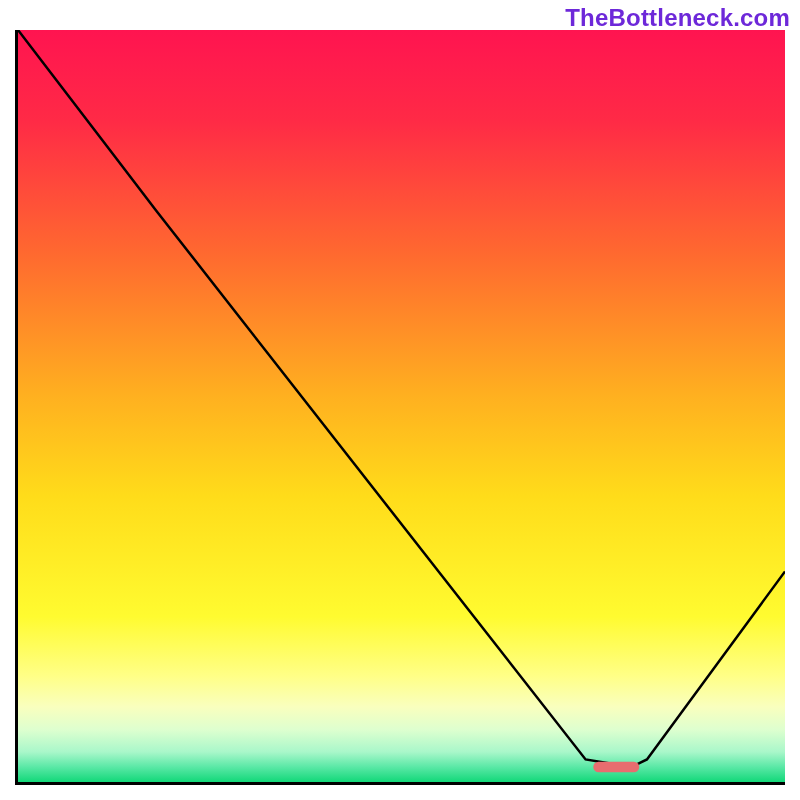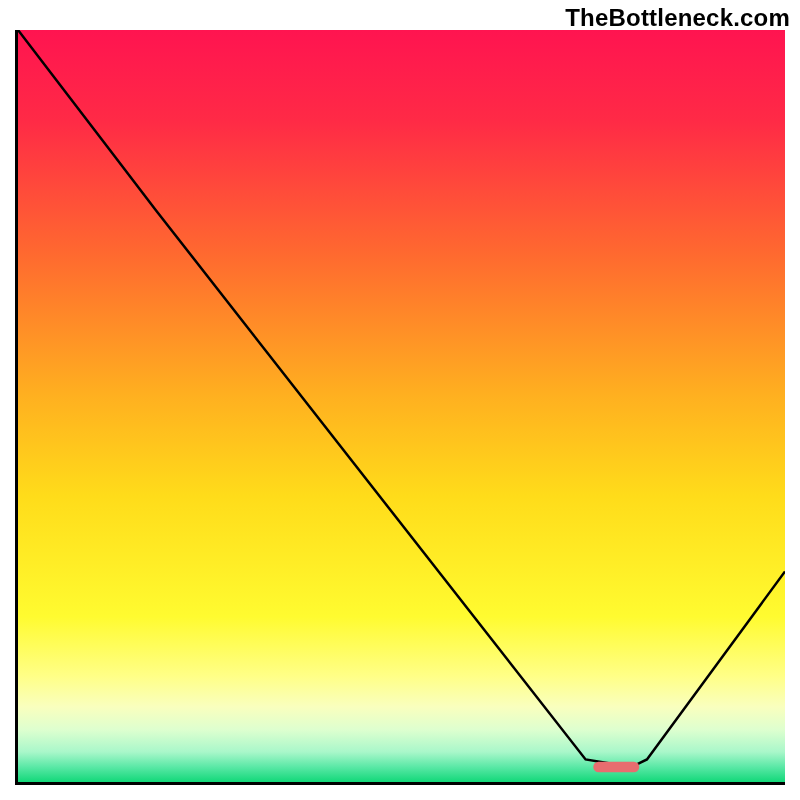--- a/index.html
+++ b/index.html
@@ -14,21 +14,21 @@
     position: relative;
     width: 800px;
     height: 800px;
   }
   .watermark {
     position: absolute;
     top: 4px;
     right: 10px;
     font-size: 24px;
     font-weight: 600;
-    color: #000000;
+    color: #6d28d9;
     letter-spacing: 0.2px;
   }
   .plot {
     position: absolute;
     left: 15px;
     top: 30px;
     width: 770px;
     height: 755px;
     border-left: 3px solid #000;
     border-bottom: 3px solid #000;

